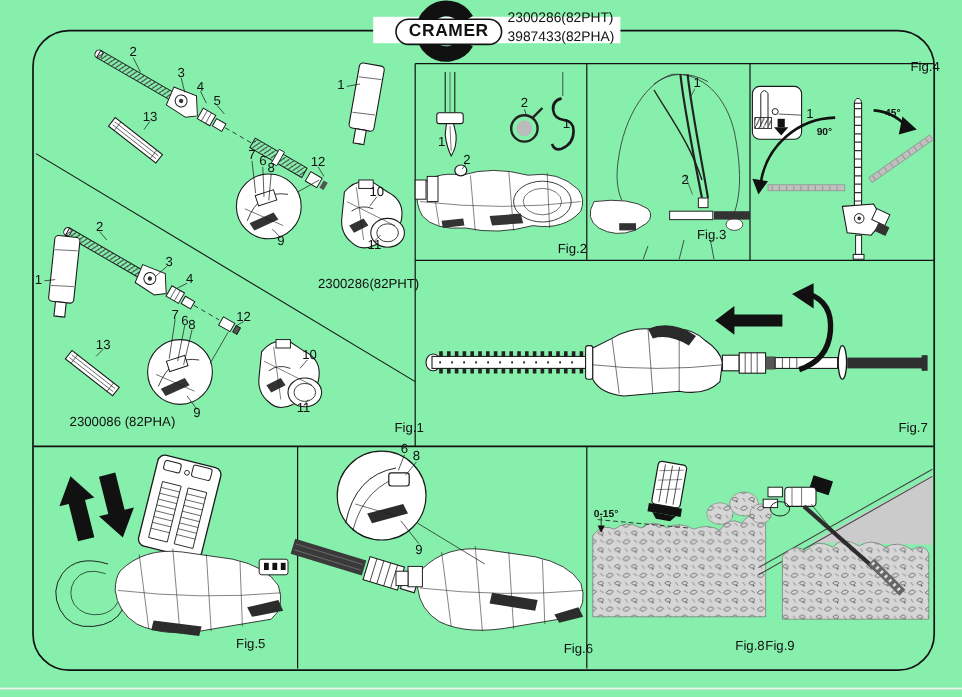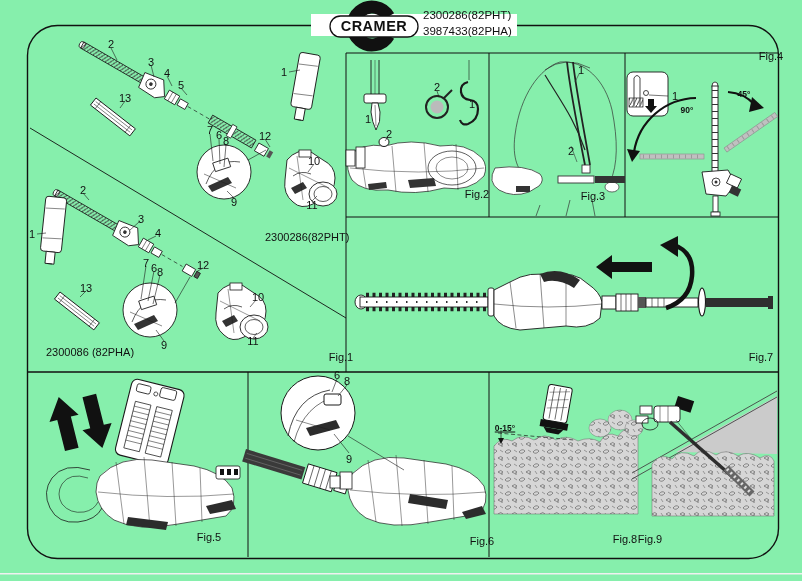--- a/index.html
+++ b/index.html
@@ -328,24 +328,24 @@
     <path d="M676,420 L700,450" stroke="#1a1a1a" stroke-width="0.5" fill="none"></path>
   </g>
 </svg>
 
 <div class="ov">
   <span class="brand" style="left:374px;top:26px">CRAMER</span>
   <span class="model" style="left:423px;top:15px">2300286(82PHT)</span>
   <span class="model" style="left:423px;top:31px">3987433(82PHA)</span>
 
   <span class="variant" style="left:265px;top:237px">2300286(82PHT)</span>
-  <span class="variant" style="left:46px;top:352px">2300086 (82PHA)</span>
+  <span class="variant" style="left:58px;top:352px">2300086 (82PHA)</span>
 
   <span class="cap" style="left:331px;top:357px">Fig.1</span>
-  <span class="cap" style="left:467px;top:194px">Fig.2</span>
+  <span class="cap" style="left:467px;top:208px">Fig.2</span>
   <span class="cap" style="left:583px;top:196px">Fig.3</span>
   <span class="cap" style="left:761px;top:56px">Fig.4</span>
   <span class="cap" style="left:199px;top:537px">Fig.5</span>
   <span class="cap" style="left:472px;top:541px">Fig.6</span>
   <span class="cap" style="left:751px;top:357px">Fig.7</span>
   <span class="cap" style="left:615px;top:539px">Fig.8</span>
   <span class="cap" style="left:640px;top:539px">Fig.9</span>
 
   <div class="labels">
         <span class="plabel" style="left: 111px; top: 44px;">2</span>
@@ -388,17 +388,17 @@
         <span class="plabel" style="left: 675px; top: 96px;">1</span>
         <span class="plabel angle" style="left: 650px; top: 110px; margin-left: 37px;">90°</span>
         <span class="plabel angle" style="left: 744px; top: 94px;">45°</span>
       </div>
   <div class="labels">
         <span class="plabel" style="left: 337px; top: 375px;">6</span>
         <span class="plabel" style="left: 347px; top: 381px;">8</span>
         <span class="plabel" style="left: 349px; top: 459px;">9</span>
       </div>
   <div class="labels">
-        <span class="plabel angle" style="left: 505px; top: 428px; text-decoration: underline;">0-15°</span>
+        <span class="plabel angle" style="left: 505px; top: 428px;">0-15°</span>
       </div>
 </div>
 
 </div>
 
 </body></html>

